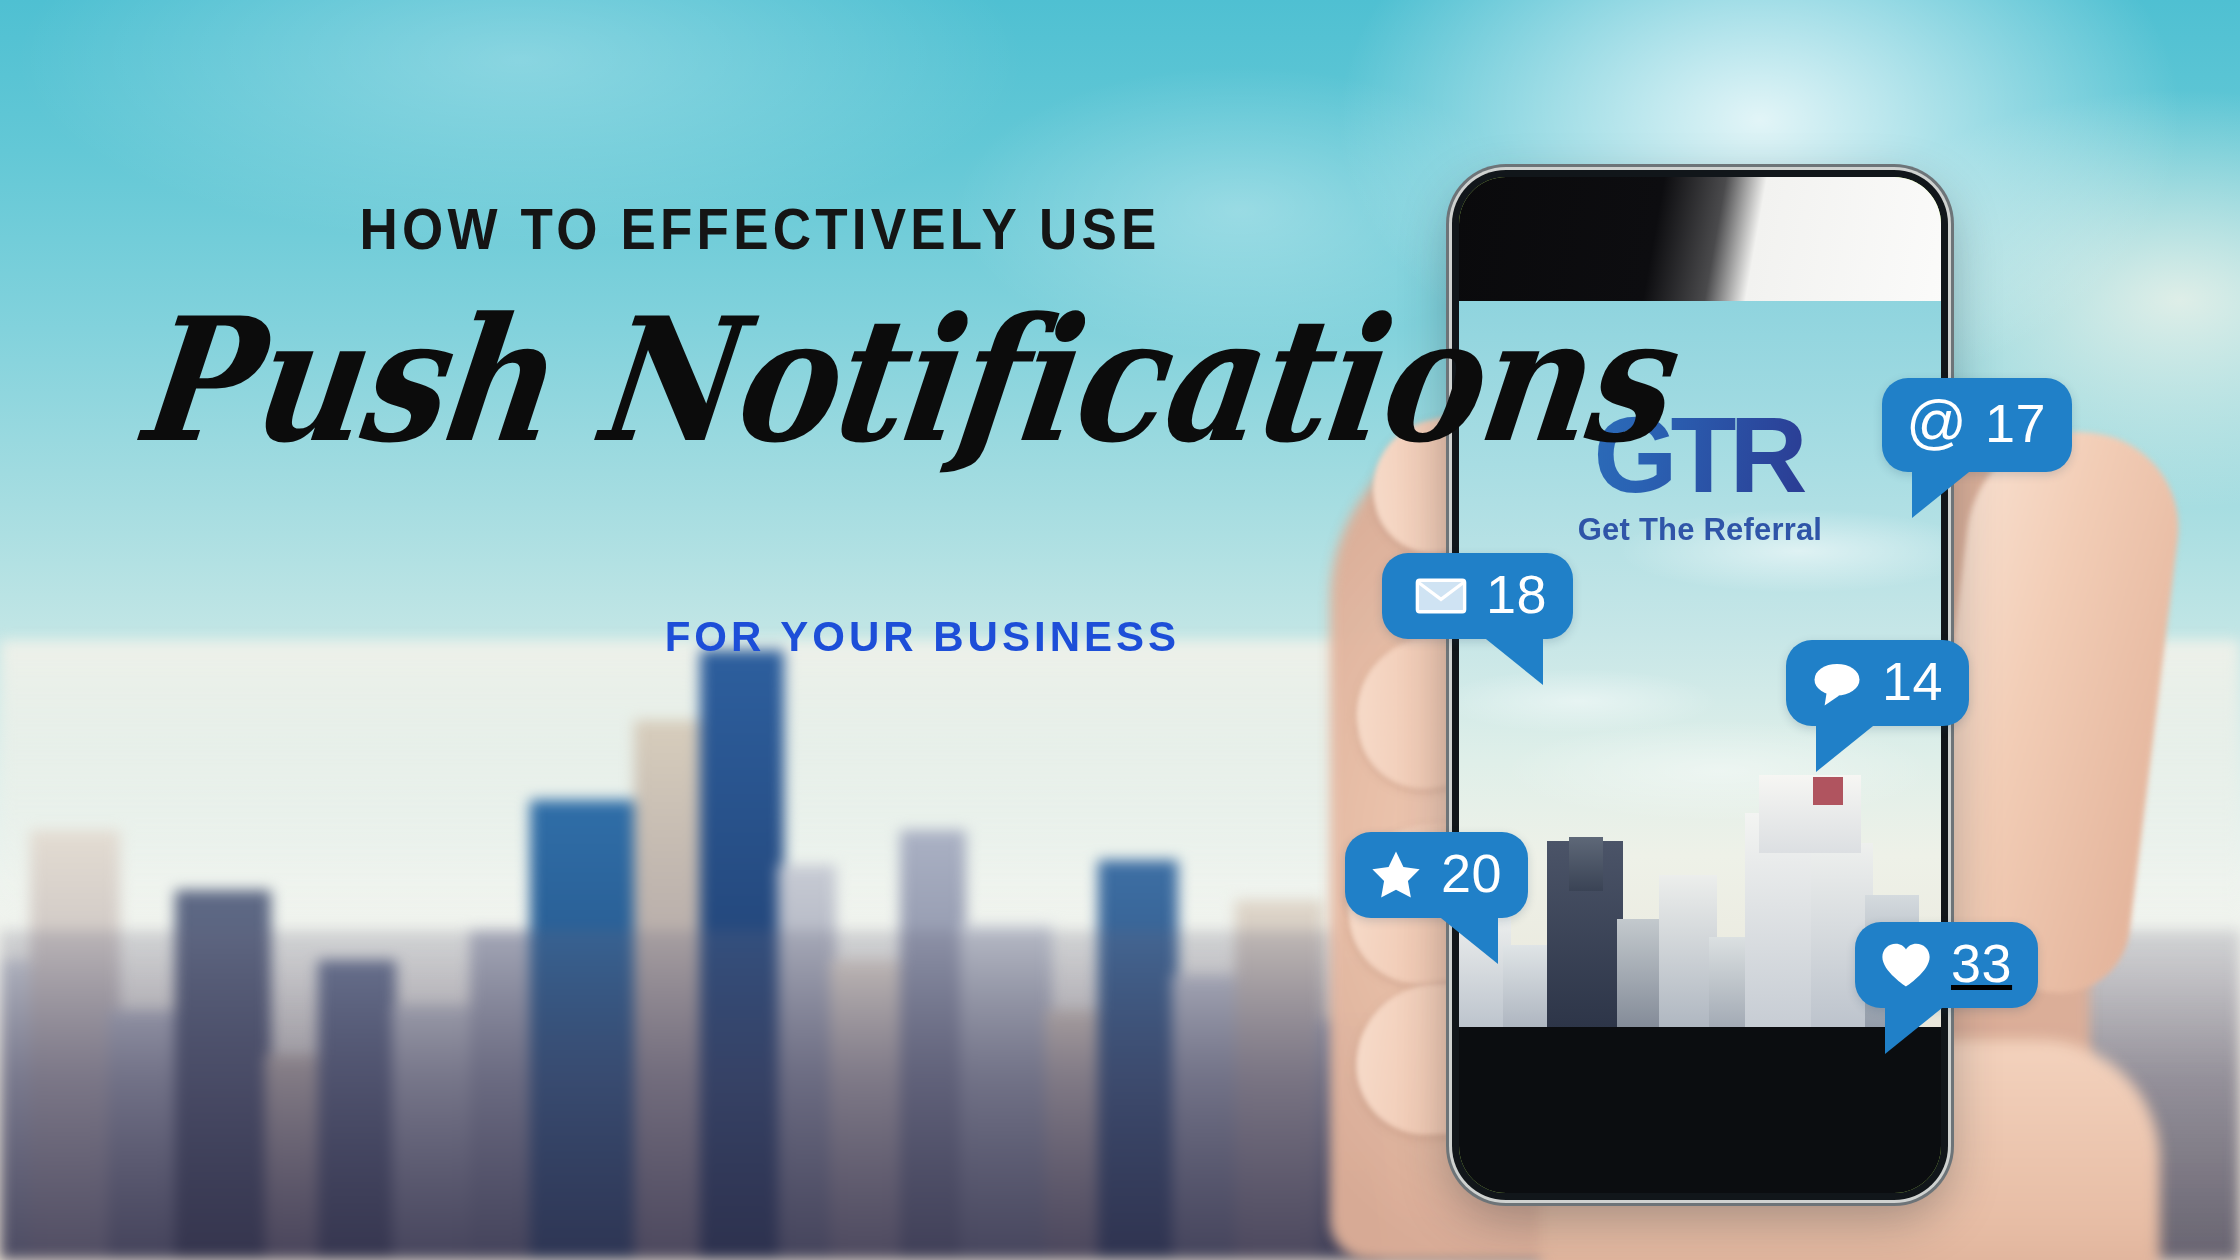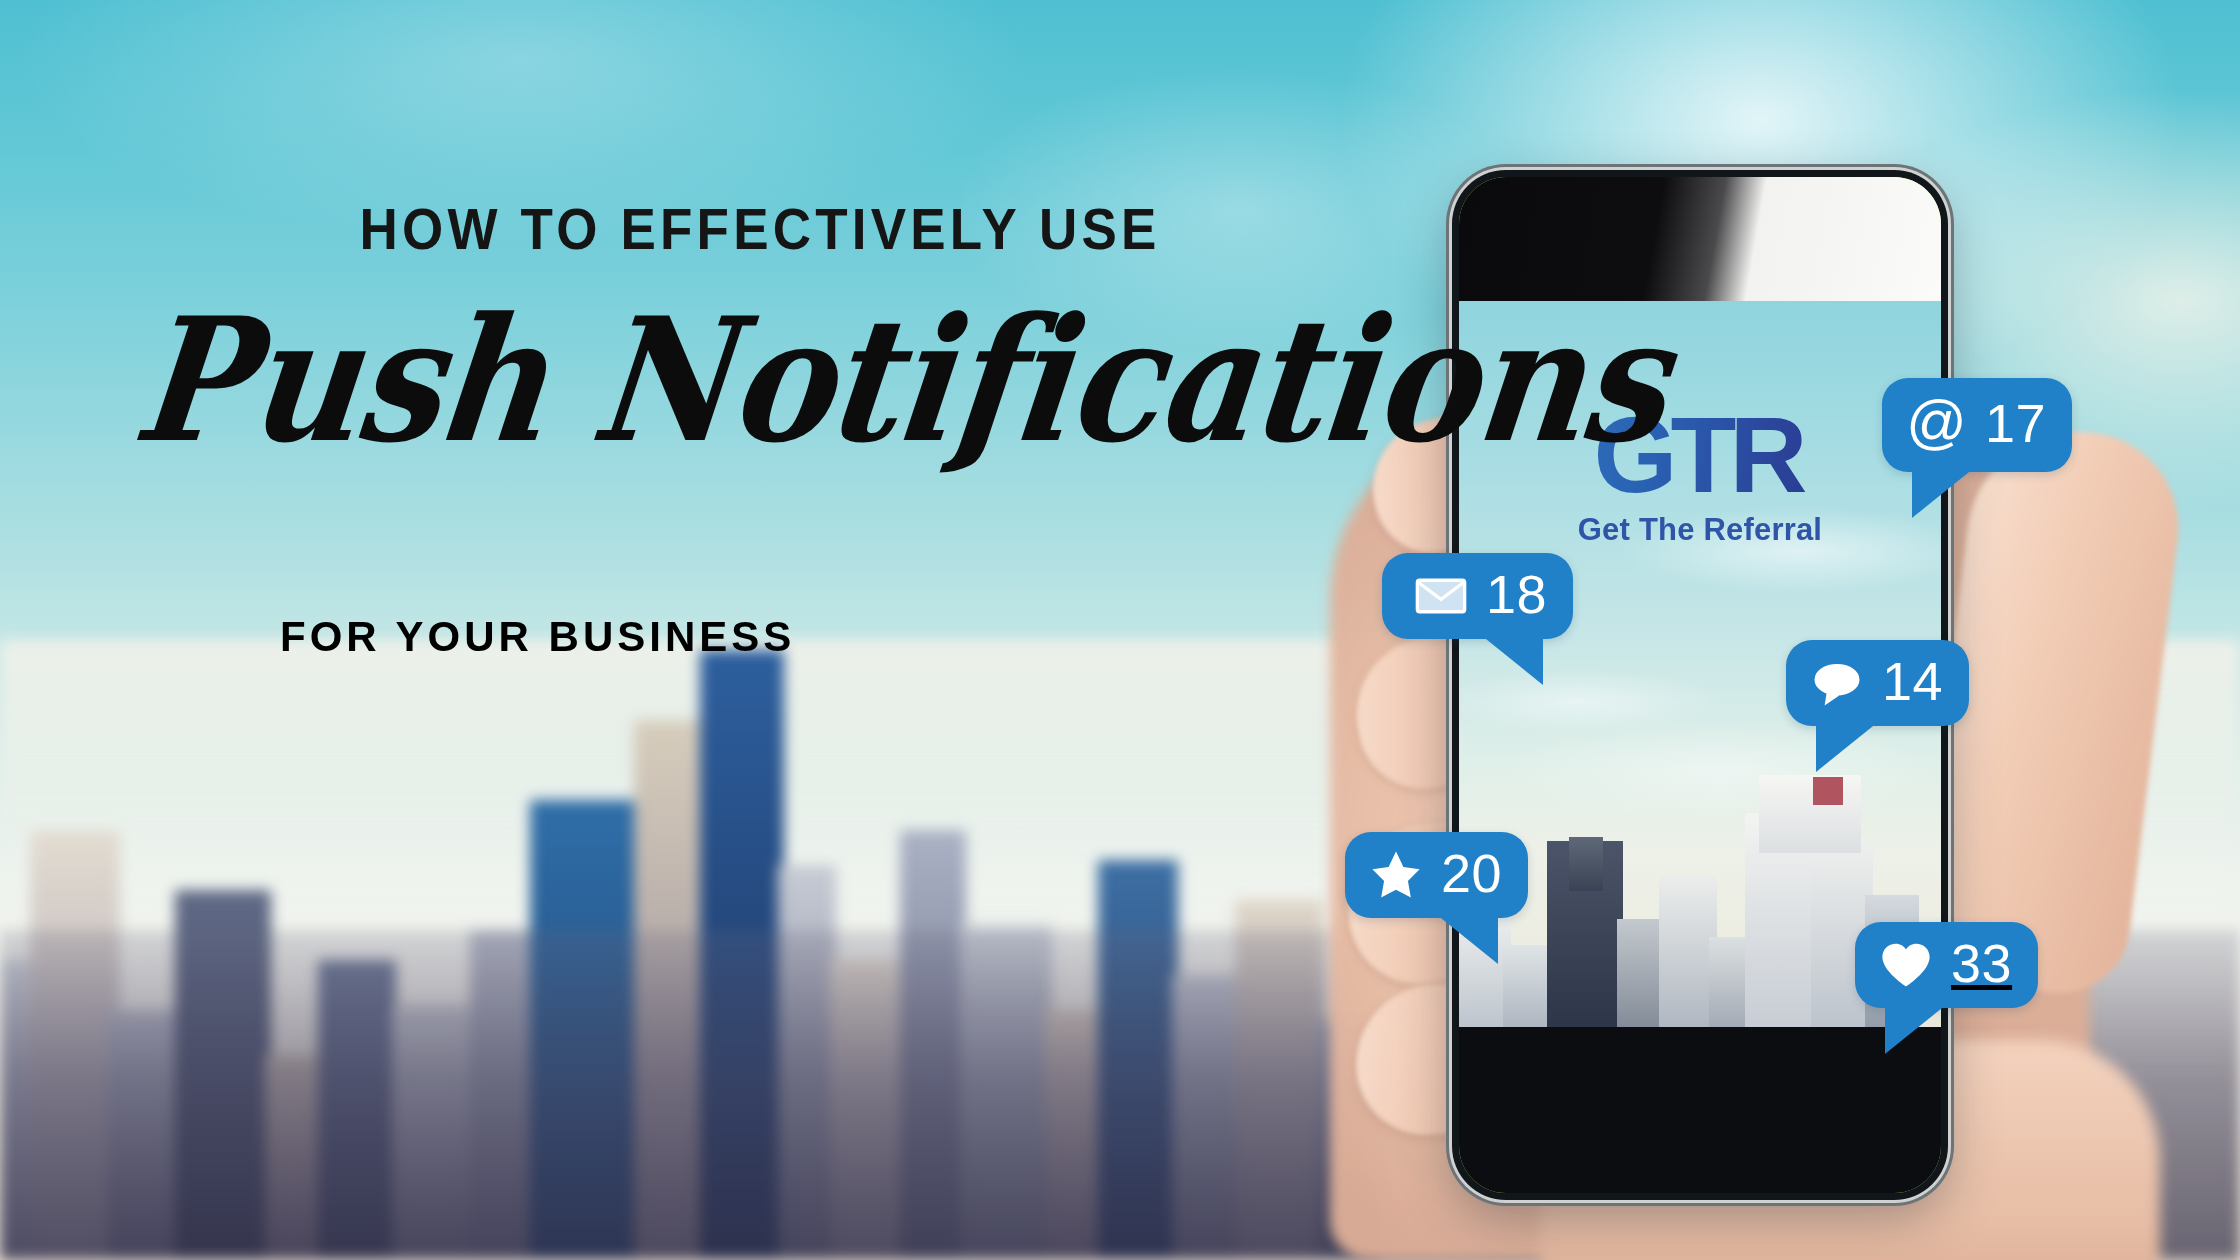--- a/index.html
+++ b/index.html
@@ -281,25 +281,25 @@
     color: #0c0c0c;
     transform: skewX(-9deg) scaleY(1.14);
     letter-spacing: -2px;
     white-space: nowrap;
   }
   .head-bottom {
     position: absolute;
     left: 280px;
     top: 613px;
     width: 900px;
-    text-align: left;
+    text-align: right;
     font-size: 42px;
     font-weight: 700;
     letter-spacing: 4px;
-    color: #000000;
+    color: #1d4ed8;
     font-family: "Liberation Sans", sans-serif;
   }
 </style>
 </head>
 <body>
 
 <div id="stage">
 
   <div class="sky"></div>
   <div class="sky-haze"></div>

